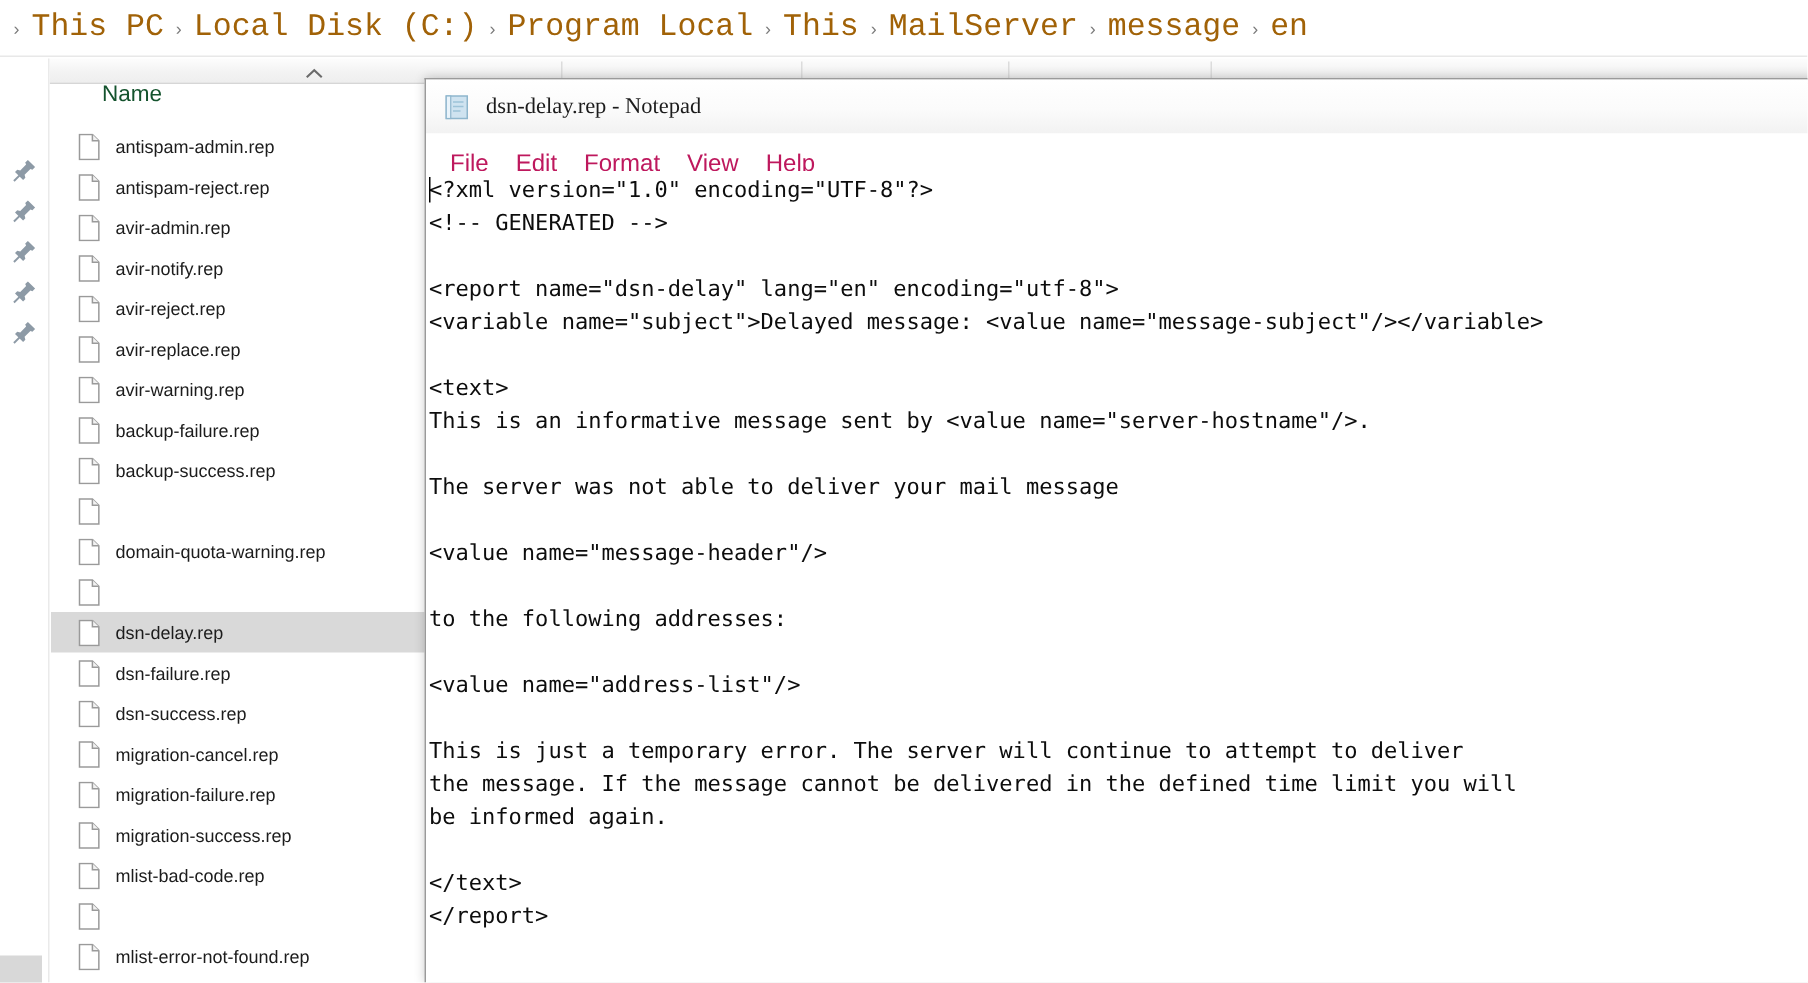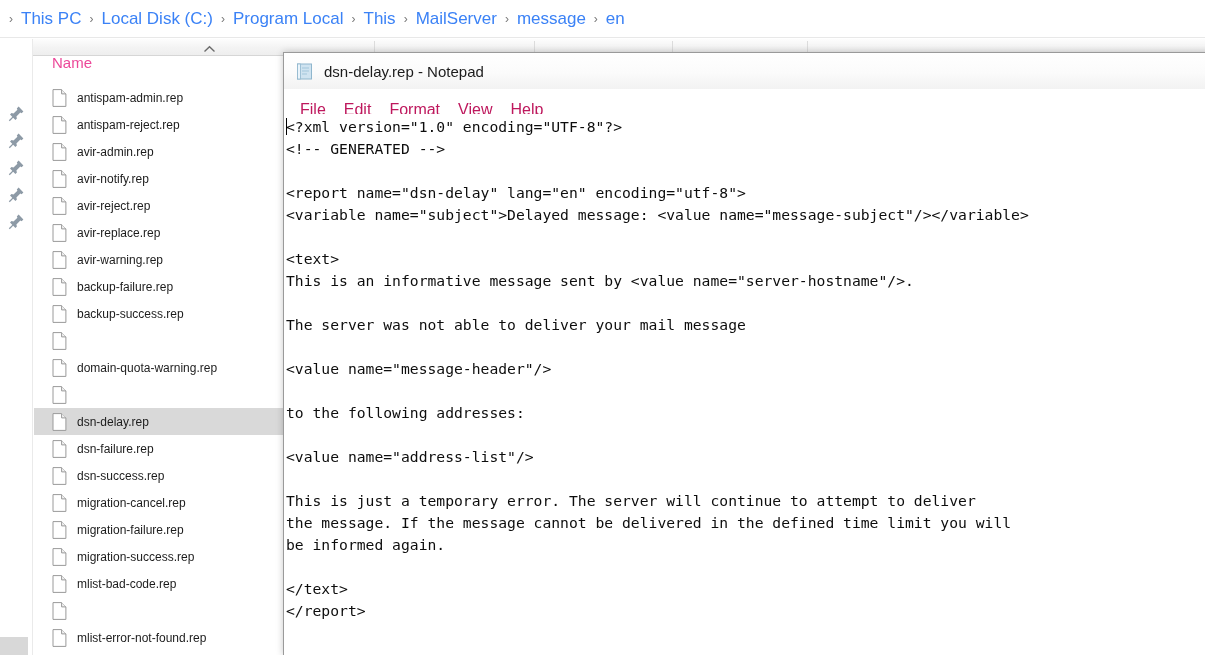--- a/index.html
+++ b/index.html
@@ -22,24 +22,25 @@
 
   
   .addressbar {
     position: absolute; left: 0; top: 0; width: 1205px; height: 38px;
     background: #ffffff;
     display: flex; align-items: center;
     padding-left: 6px;
     border-bottom: 1px solid #e8e8e8;
   }
   .crumb {
-    font-size: 17px; color: #3b82f6;
+    font-size: 21px; color: #a16207;
     padding: 2px 5px;
     white-space: nowrap;
     cursor: default;
+    font-family: Liberation Mono, monospace;
   }
   .crumb-sep {
     font-size: 12px; color: #7a7a7a;
     padding: 0 3px;
     user-select: none;
   }
 
   
   .colheader {
     position: absolute; left: 33px; top: 39px; width: 1172px; height: 17px;
@@ -53,22 +54,22 @@
 
   
   .sort-chevron {
     position: absolute; left: 203px; top: 43px;
     font-size: 13px; color: #6b6b6b; line-height: 1;
     user-select: none;
   }
 
   
   .name-header {
-    position: absolute; left: 52px; top: 54px;
-    font-size: 15px; color: #ec4899;
+    position: absolute; left: 68px; top: 54px;
+    font-size: 15px; color: #14532d;
   }
 
   
   .navrail {
     position: absolute; left: 0; top: 39px; width: 33px; height: 616px;
     background: #ffffff;
     border-right: 1px solid #eaeaea;
   }
   .pin-icon {
     position: absolute; left: 8px;
@@ -120,21 +121,21 @@
   }
   .np-titlebar {
     height: 36px;
     background: linear-gradient(to bottom, #ffffff 0%, #fbfbfb 55%, #f2f2f2 100%);
     display: flex; align-items: center;
     padding-left: 11px;
   }
   .np-icon { width: 19px; height: 19px; margin-right: 10px; flex: 0 0 19px; }
   .np-icon svg { display: block; width: 19px; height: 19px; }
   .np-title {
-    font-size: 15px; color: #1c1c1c; white-space: nowrap;
+    font-size: 15px; color: #1c1c1c; white-space: nowrap; font-family: Liberation Serif, serif;
   }
   .np-menubar {
     height: 25px;
     background: #ffffff;
     display: flex; align-items: center;
     padding-left: 7px;
     border-bottom: 1px solid #ffffff;
   }
   .np-menu {
     font-size: 16px; color: #be185d;

